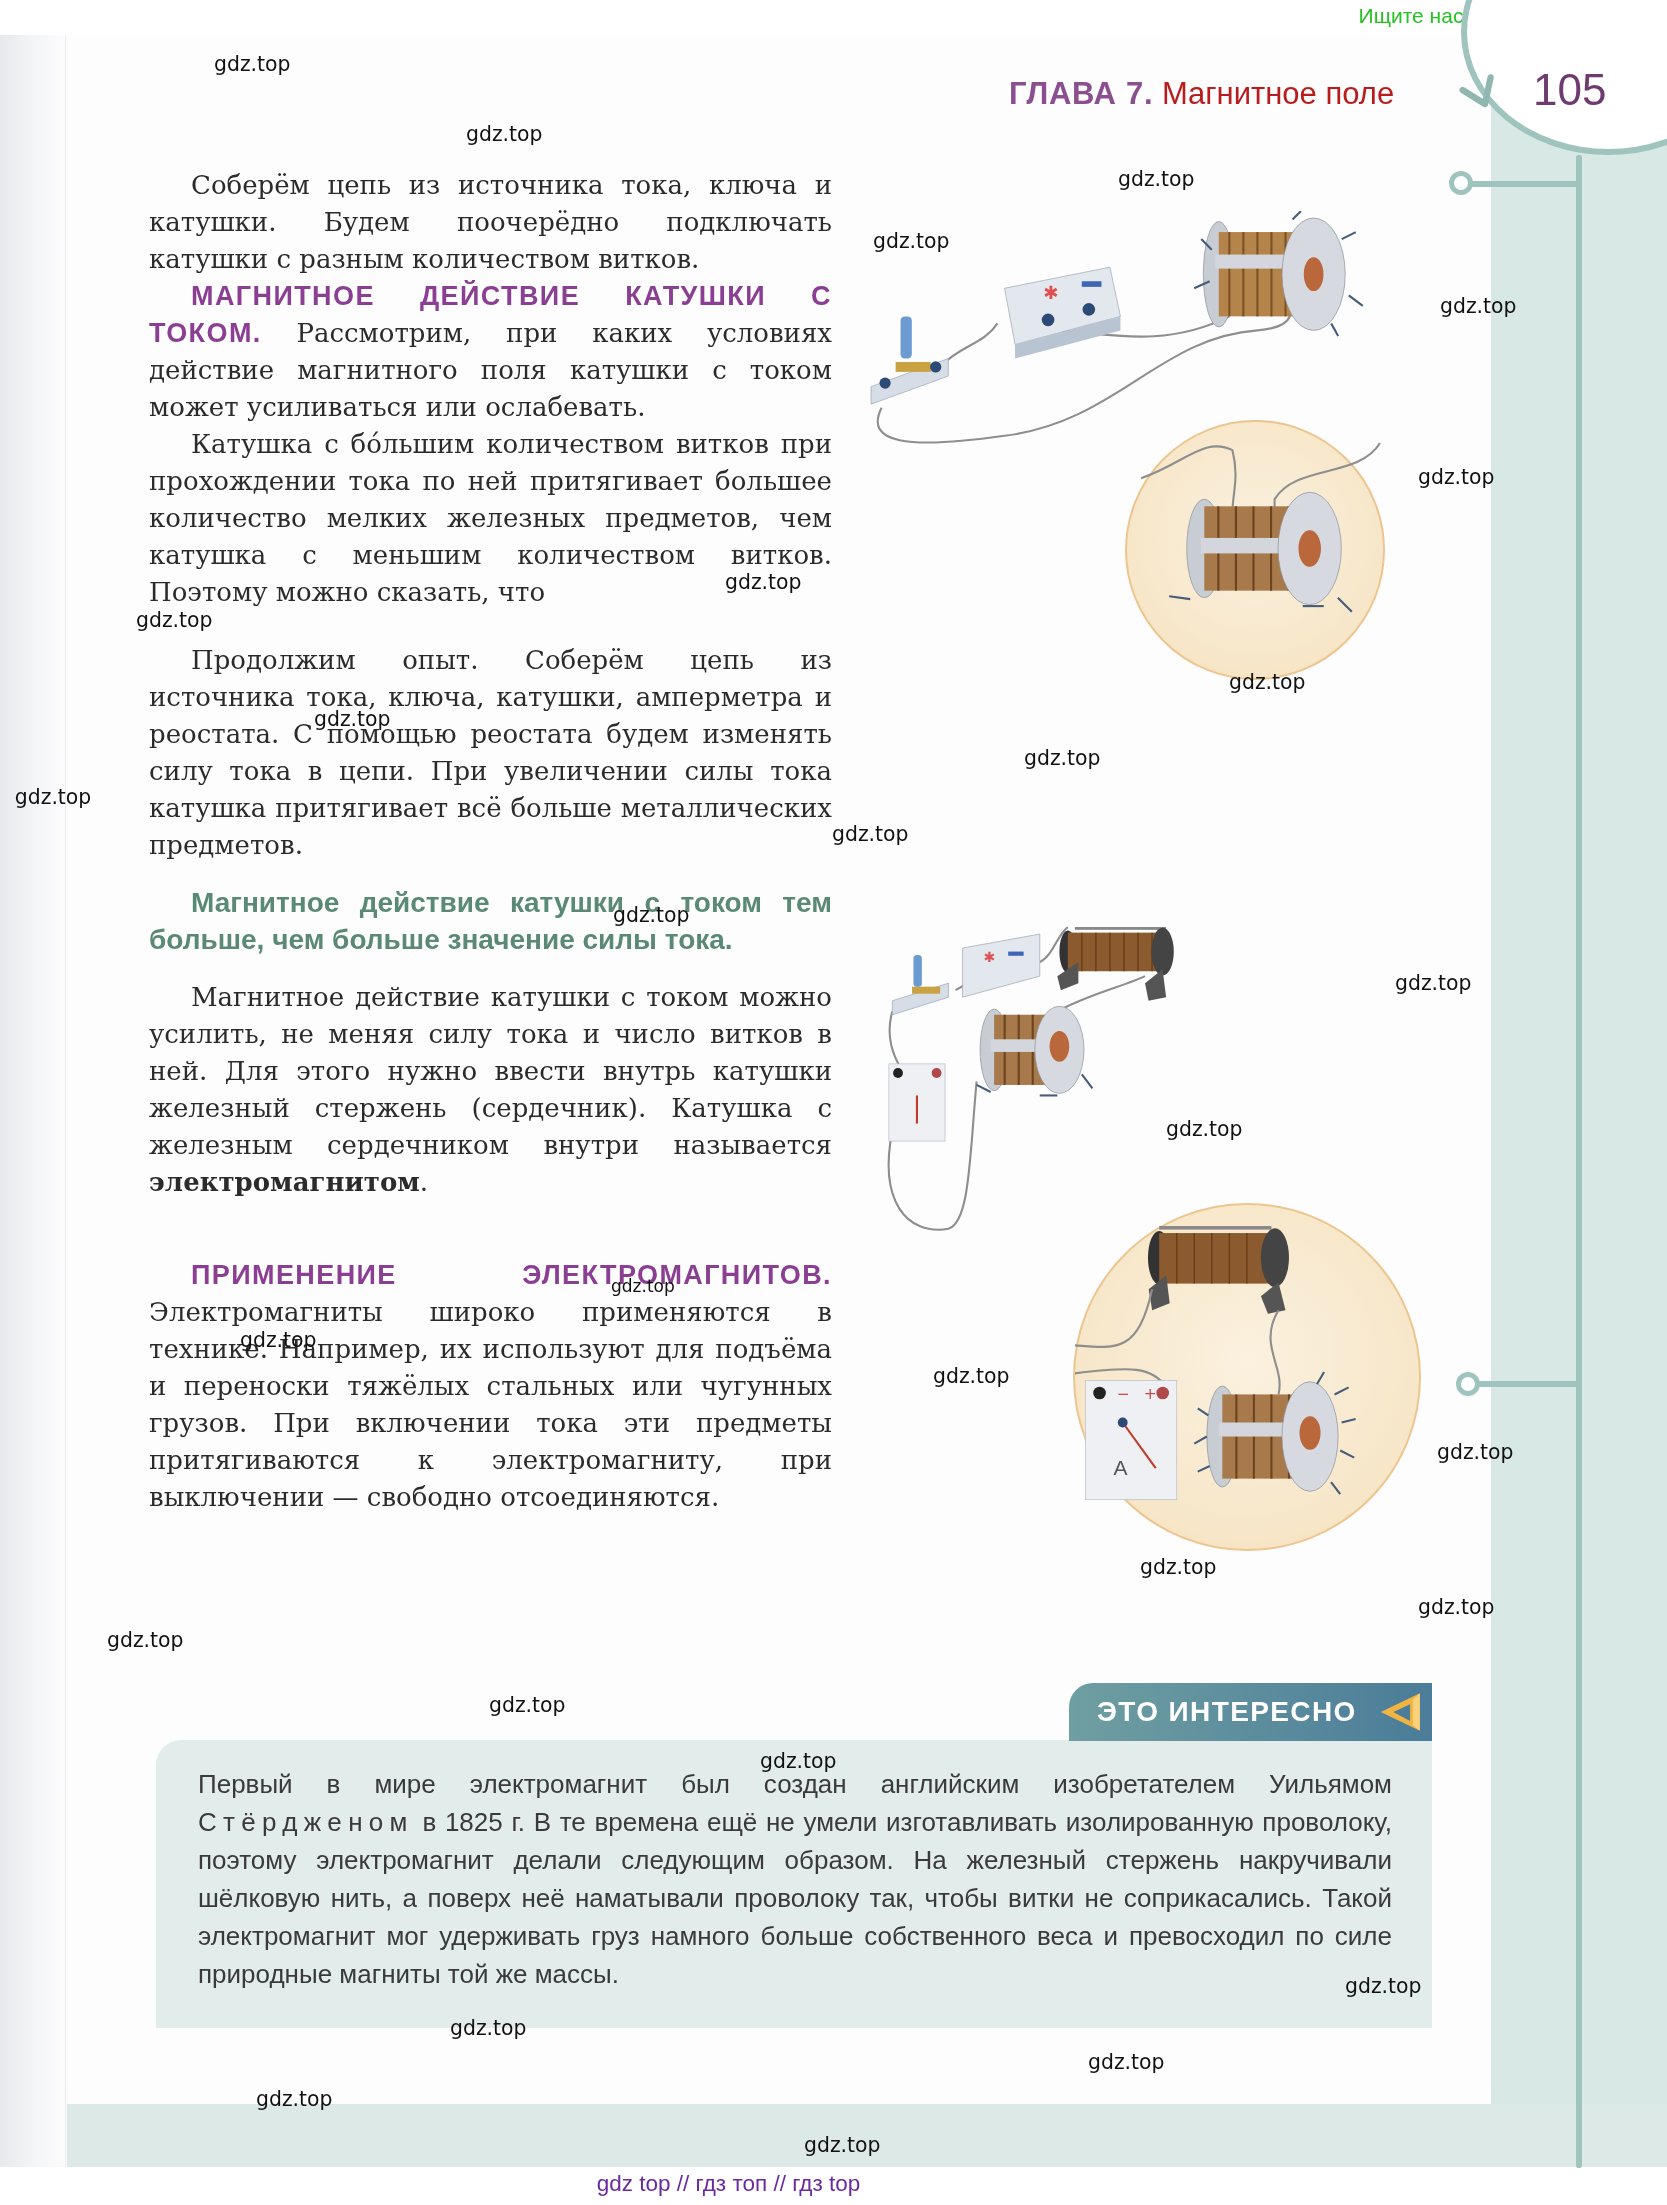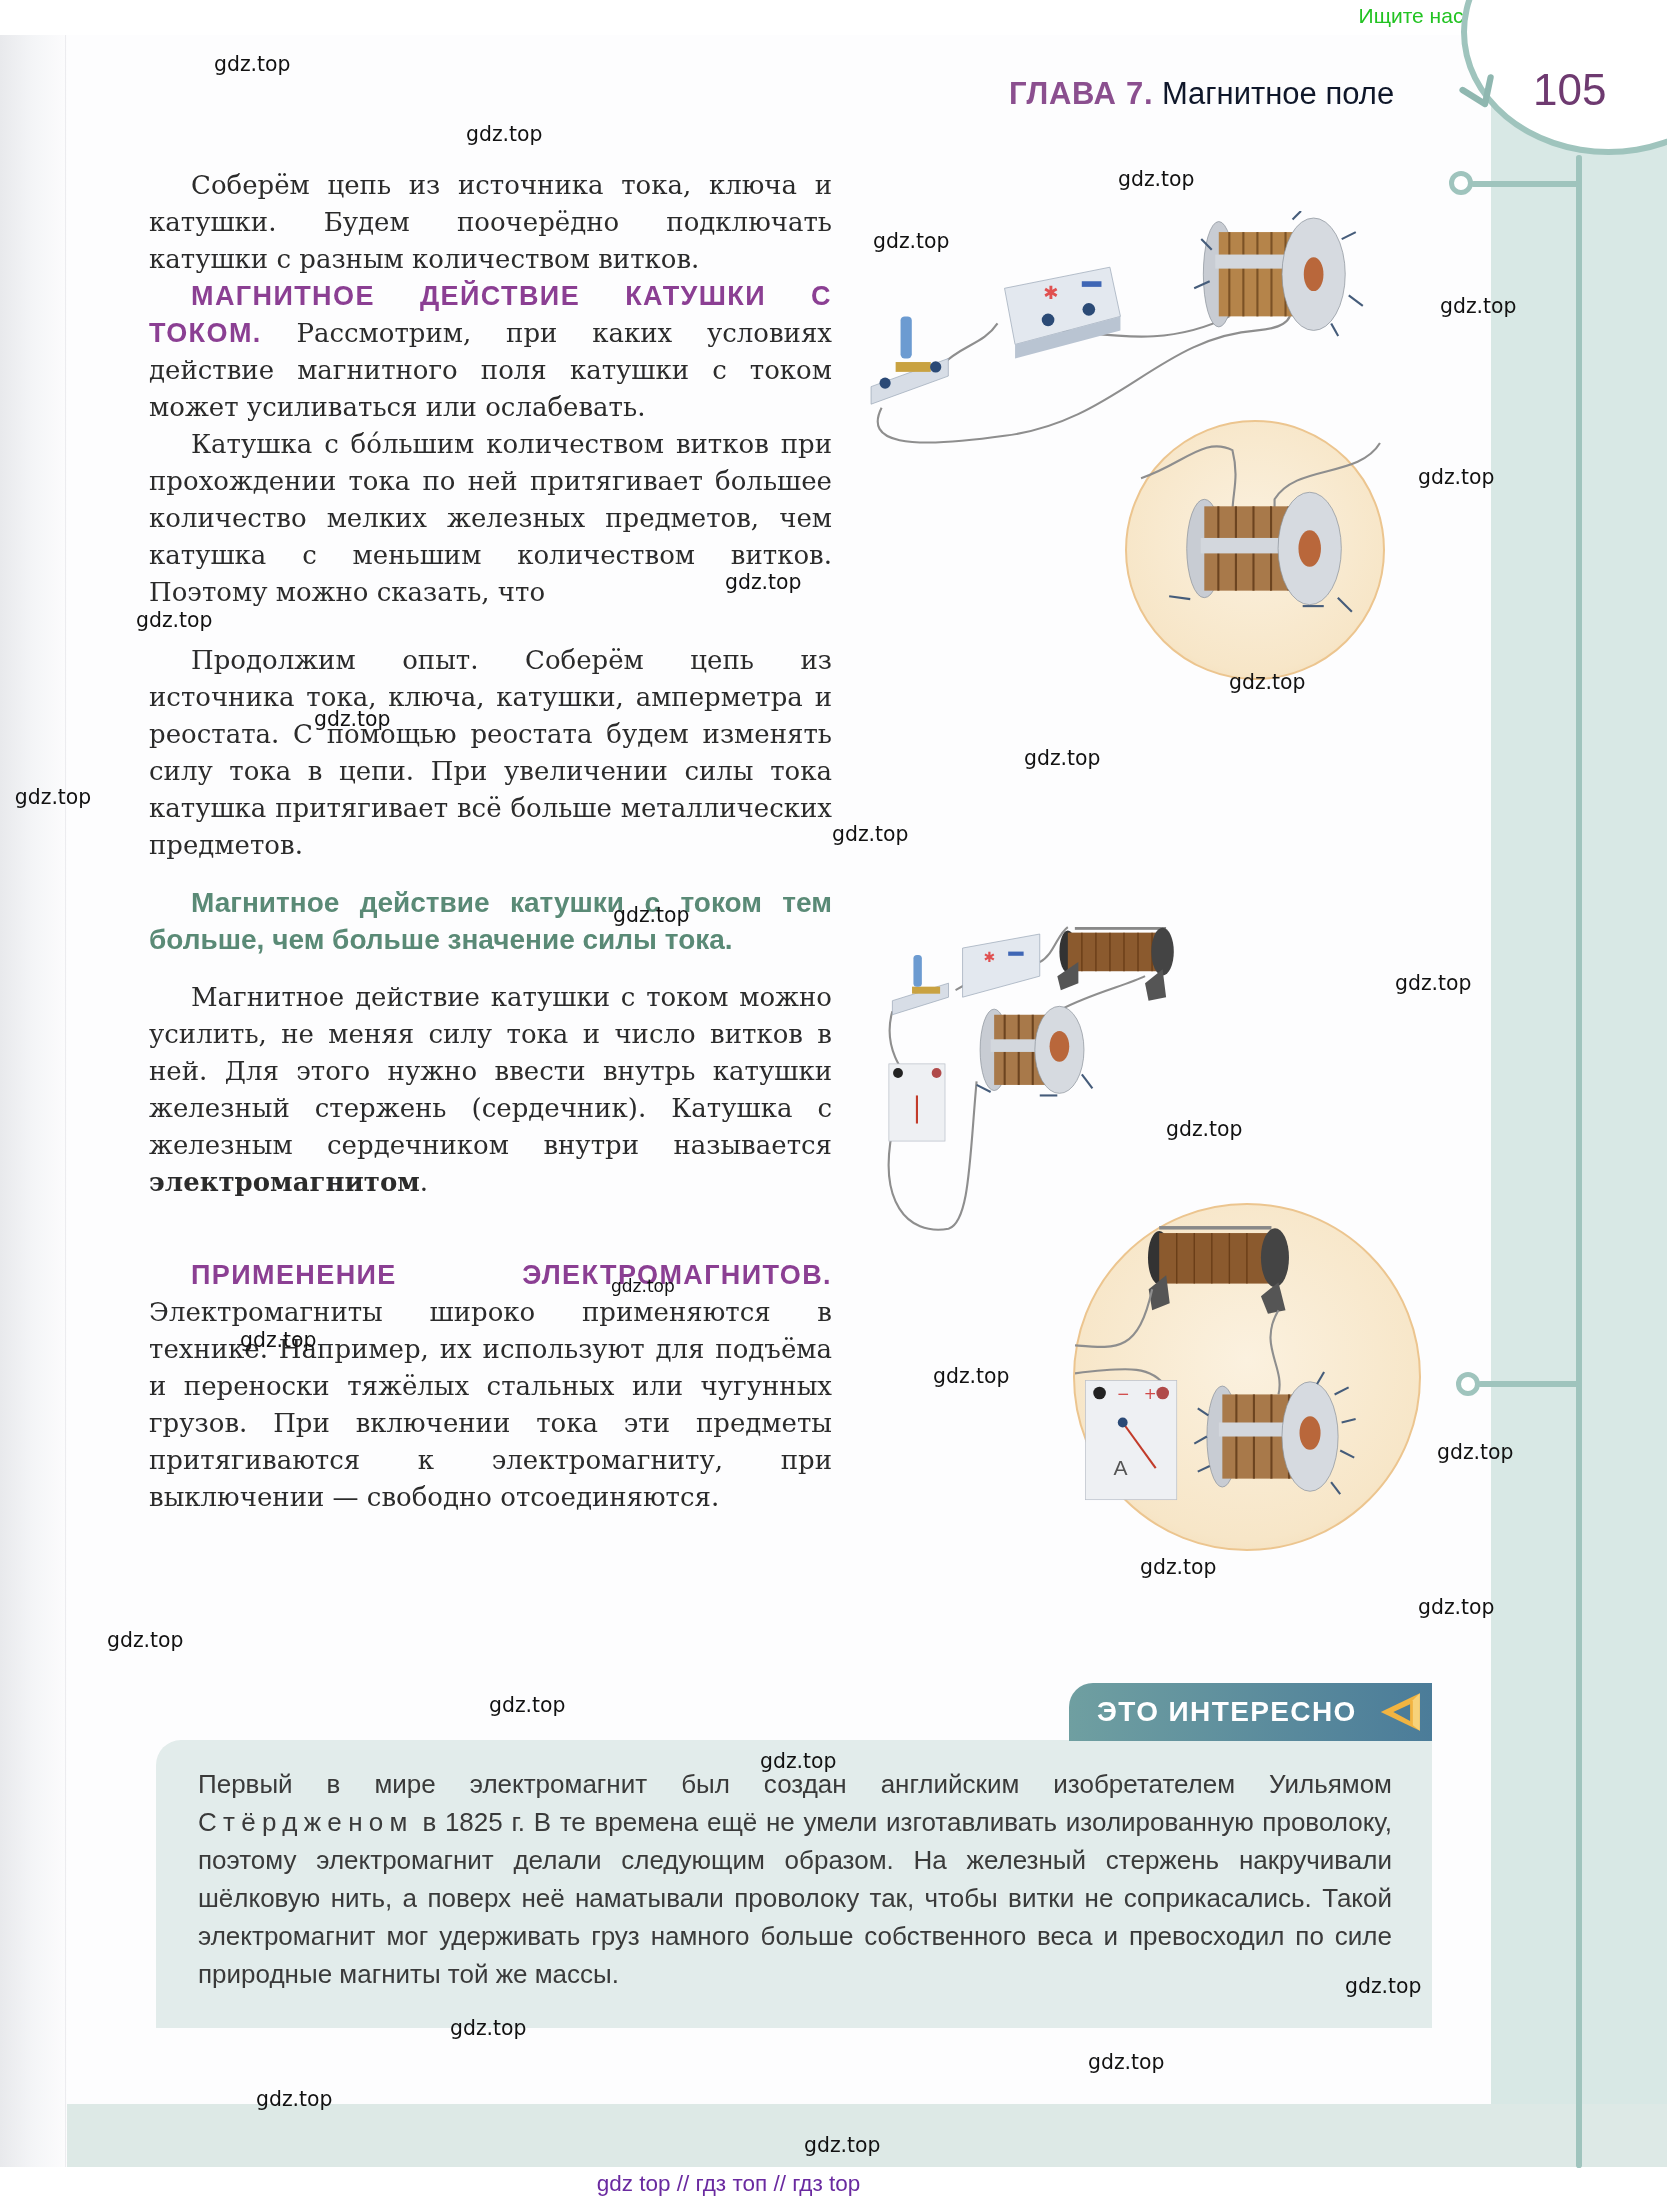--- a/index.html
+++ b/index.html
@@ -24,21 +24,21 @@
   .bottom-strip { left: 67px; top: 2104px; width: 1600px; height: 63px; background: #dde9e6; }
   .page-circle { left: 1461px; top: -91px; width: 295px; height: 246px; border-radius: 50%;
     border: 6.3px solid #9fc4bd; background: #ffffff; }
   .arrow-head { left: 1457px; top: 69px; width: 42px; height: 42px; }
   .knob { width: 24px; height: 24px; border-radius: 50%; border: 5.6px solid #9fc4bd; background: #fff; }
   .knob-line { height: 5.6px; background: #9fc4bd; border-radius: 2.8px; }
 
   
   .chapter { left: 1009px; top: 76px; font-family: "Liberation Sans", sans-serif; font-size: 31px; white-space: nowrap; }
   .chapter .label { color: #8b4f8f; font-weight: bold; letter-spacing: 0.7px; }
-  .chapter .title { color: #0f172a; }
+  .chapter .title { color: #b91c1c; }
   .page-number { left: 1533px; top: 65px; font-family: "Liberation Sans", sans-serif; font-size: 44px; color: #6e3a70; }
 
   
   .col { left: 149px; width: 683px; font-size: 26px; line-height: 37px; text-align: justify; }
   .col p { text-indent: 42px; }
   .col p.noindent { text-indent: 0; }
   .head-purple { font-family: "Liberation Sans", sans-serif; font-weight: bold; color: #8b3f93; letter-spacing: 1.4px; font-size: 27px; }
   .rule-green { font-family: "Liberation Sans", sans-serif; font-weight: bold; color: #5a8a76; font-size: 28px; line-height: 37px; text-align: justify; }
   .bold-term { font-weight: bold; }
 

